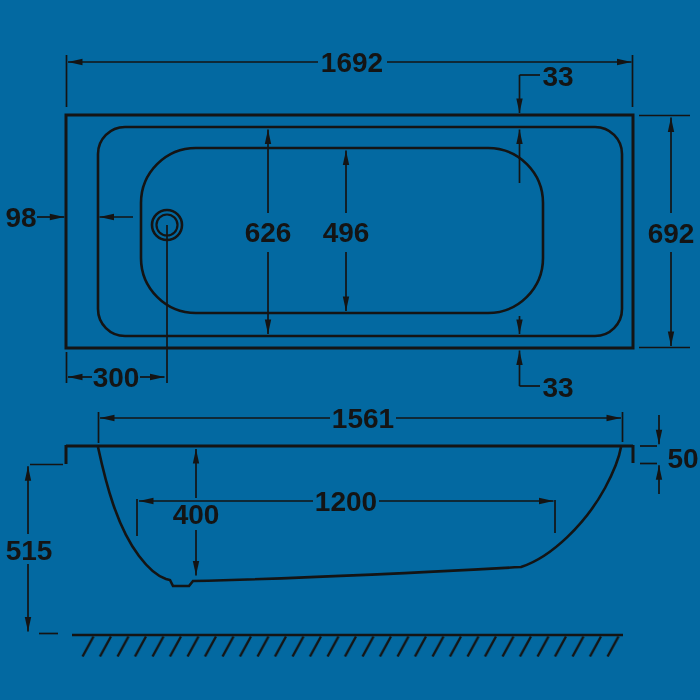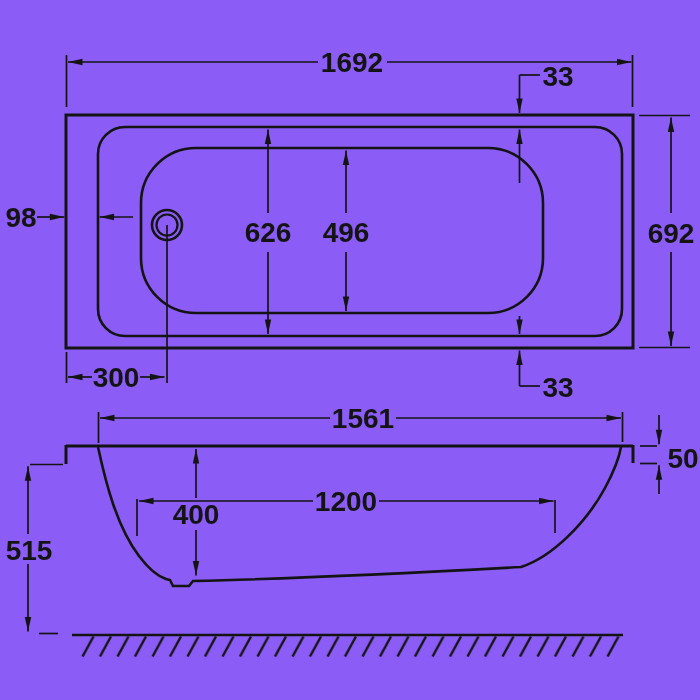--- a/index.html
+++ b/index.html
@@ -1,16 +1,16 @@
 <!DOCTYPE html>
 <html><head>
 <meta charset="utf-8">
 <style>
   html,body{margin:0;padding:0;background:#ffffff;}
-  .stage{width:700px;height:700px;position:relative;background:#8b5cf6;overflow:hidden;}
+  .stage{width:700px;height:700px;position:relative;background:#0369a1;overflow:hidden;}
   svg{display:block;}
   text{
     font-family:"Liberation Sans","DejaVu Sans",sans-serif;
     font-weight:bold;
     font-size:28px;
     fill:#141414;
   }
   .thick{stroke:#141414;stroke-width:3;fill:none;}
   .med{stroke:#141414;stroke-width:2.6;fill:none;}
   .dim{stroke:#141414;stroke-width:1.7;fill:none;}

